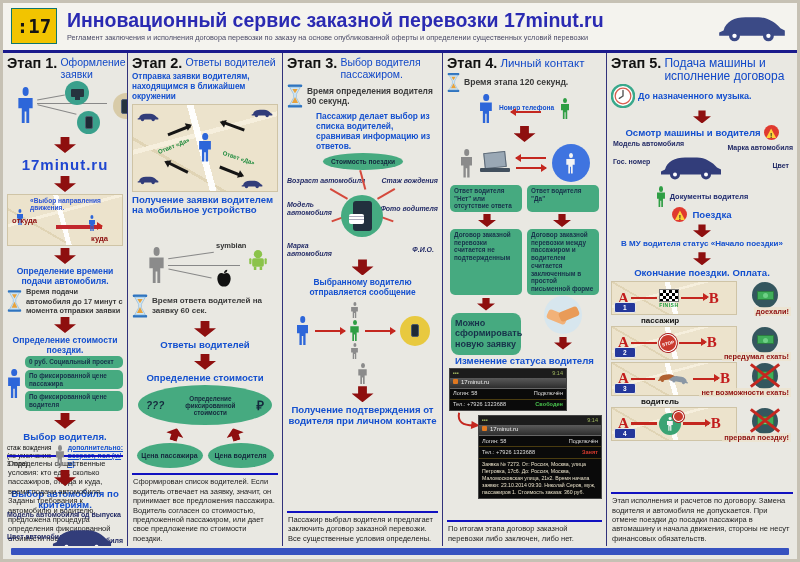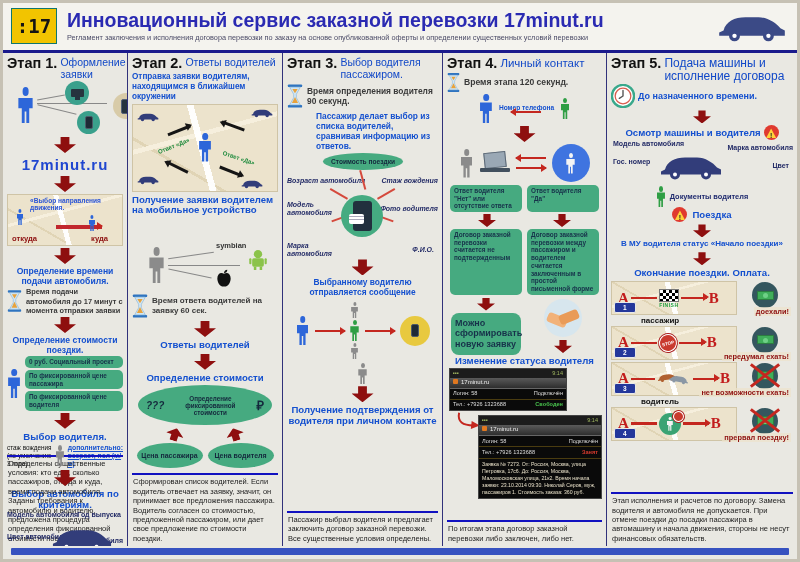--- a/index.html
+++ b/index.html
@@ -168,21 +168,21 @@
           <div class="dev-circle teal" style="left:70px;top:30px;width:23px;height:23px;">
               <div class="phoneg"></div>
             </div>
         </div>
         <div class="arrow"></div>
         <div class="site-name">17minut.ru</div>
         <div class="arrow"></div>
         <div class="map" style="position:relative;height:52px;flex-shrink:0;">
           <div style="position:absolute;left:22px;top:2px;right:2px;color:#2b55d6;font-size:6.6px;font-weight:bold;">«Выбор направления движения.</div>
           <span class="person p-xs c-blue" style="position:absolute;left:8px;top:14px;"></span>
-          <span style="position:absolute;left:4px;bottom:2px;color:#8e0f0f;font-weight:bold;font-size:7.6px;">откуда</span>
+          <span style="position:absolute;left:4px;bottom:20px;color:#8e0f0f;font-weight:bold;font-size:7.6px;">откуда</span>
           <div class="harr r" style="position:absolute;left:48px;top:30px;width:46px;height:4px;background:#c1272d;"></div>
           <span class="person p-xs c-blue" style="position:absolute;right:26px;top:20px;"></span>
           <span style="position:absolute;right:14px;bottom:2px;color:#8e0f0f;font-weight:bold;font-size:7.6px;">куда</span>
         </div>
         <div class="arrow"></div>
         <div class="bh">Определение времени подачи автомобиля.</div>
         <div class="row" style="flex-shrink:0;">
           <svg class="hg" width="15" height="24" viewBox="0 0 18 26">
               <rect x="1" y="0" width="16" height="3" rx="1" fill="#2f74c0"></rect>
               <rect x="1" y="23" width="16" height="3" rx="1" fill="#2f74c0"></rect>
@@ -413,21 +413,21 @@
           <div class="greenbox" style="width:72px;">Ответ водителя "Да"</div>
         </div>
         <div class="two" style="flex-shrink:0;">
           <div class="arrow small" style="margin:2px 26px;"></div>
           <div class="arrow small" style="margin:2px 26px;"></div>
         </div>
         <div class="two" style="flex-shrink:0;">
           <div class="greenbox" style="width:72px;">Договор заказной перевозки считается не подтвержденным</div>
           <div class="greenbox" style="width:72px;">Договор заказной перевозки между пассажиром и водителем считается заключенным в простой письменной форме</div>
         </div>
-        <div class="two" style="align-items:flex-end;flex-shrink:0;margin-top:1px;">
+        <div class="two" style="align-items:flex-start;flex-shrink:0;margin-top:1px;">
           <div style="width:72px;display:flex;flex-direction:column;align-items:center;">
             <div class="arrow small"></div>
             <div class="greenbox" style="font-size:9px;width:70px;padding:5px 4px;border-radius:8px;">Можно сформировать новую заявку</div>
           </div>
           <div style="width:72px;display:flex;flex-direction:column;align-items:center;gap:1px;">
             <div class="hshake"></div>
             <div class="arrow small"></div>
           </div>
         </div>
         <div class="bh lg">Изменение статуса водителя</div>
@@ -475,21 +475,21 @@
         <div class="stage-head">
           <span class="stage-label">Этап 5.</span>
           <span class="stage-title" style="font-size:12px;">Подача машины и исполнение договора</span>
         </div>
         <div class="row" style="flex-shrink:0;gap:3px;">
           <svg class="clockicon" width="24" height="24" viewBox="0 0 26 26">
               <circle cx="13" cy="13" r="12" fill="#fff" stroke="#39a88b" stroke-width="2.6"></circle>
               <circle cx="13" cy="13" r="8.5" fill="none" stroke="#d85c4e" stroke-width="1.4"></circle>
               <path d="M13 13 L13 7 M13 13 L9 15.5" stroke="#555" stroke-width="1.5" stroke-linecap="round"></path>
             </svg>
-          <span class="bh" style="font-size:9px;text-align:left;">До назначенного времени.</span>
+          <span class="bh" style="font-size:9px;text-align:left;">До назначенного музыка.</span>
         </div>
         <div class="arrow small"></div>
         <div class="row center" style="flex-shrink:0;gap:3px;">
           <span class="bh lg">Осмотр машины и водителя</span>
           <span class="warn"></span>
         </div>
         <div style="position:relative;height:46px;flex-shrink:0;">
           <span class="crit-lbl" style="left:2px;top:0;font-style:normal;">Модель автомобиля</span>
           <span class="crit-lbl" style="right:0;top:4px;font-style:normal;">Марка автомобиля</span>
           <span class="crit-lbl" style="left:2px;top:18px;font-style:normal;">Гос. номер</span>

